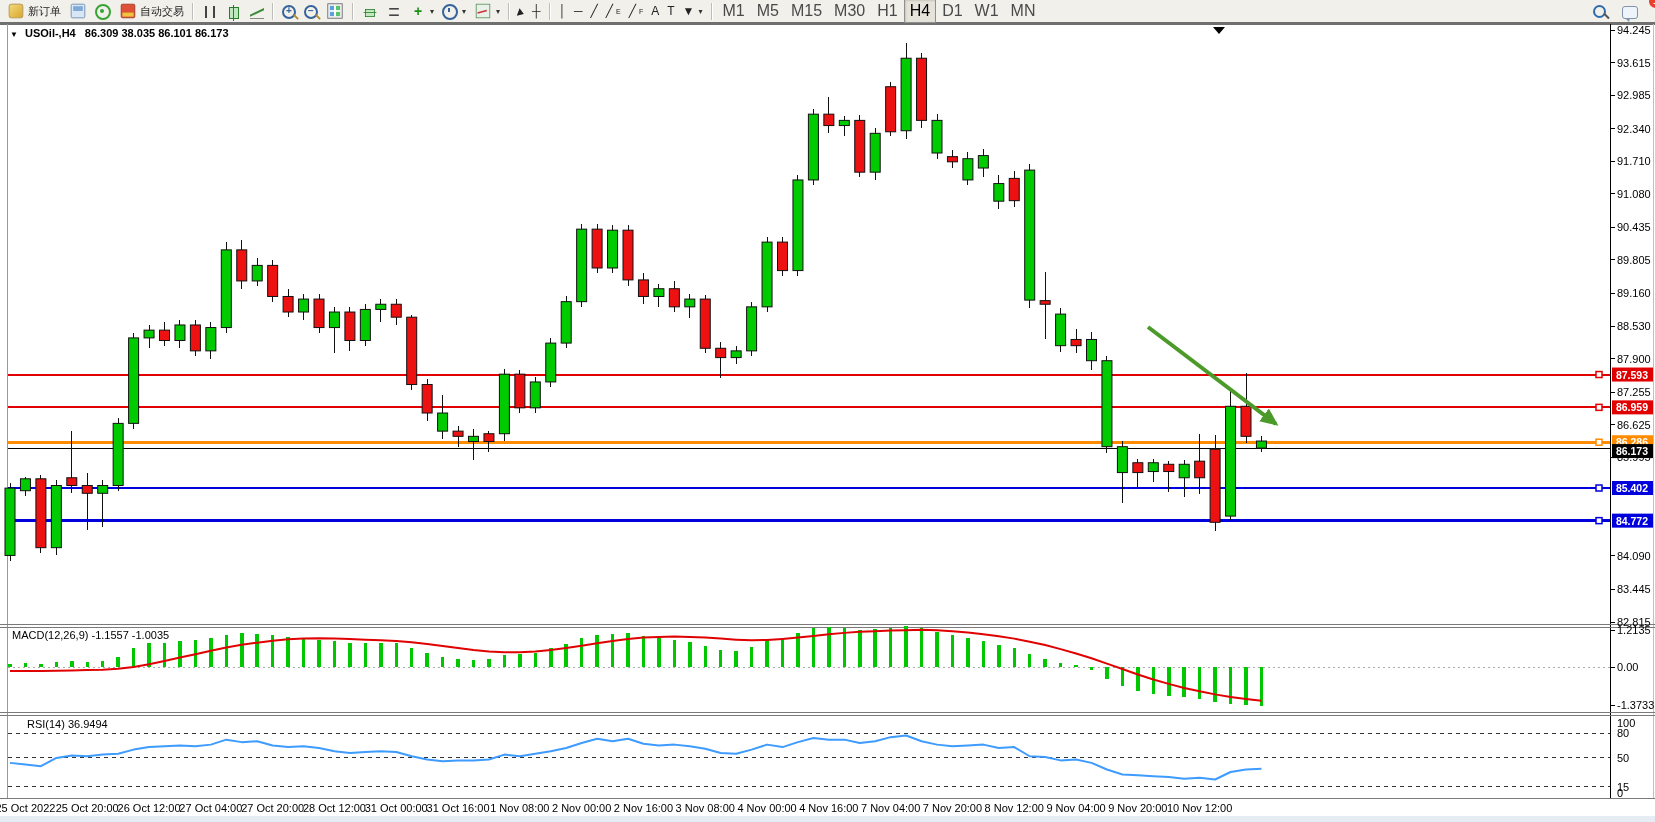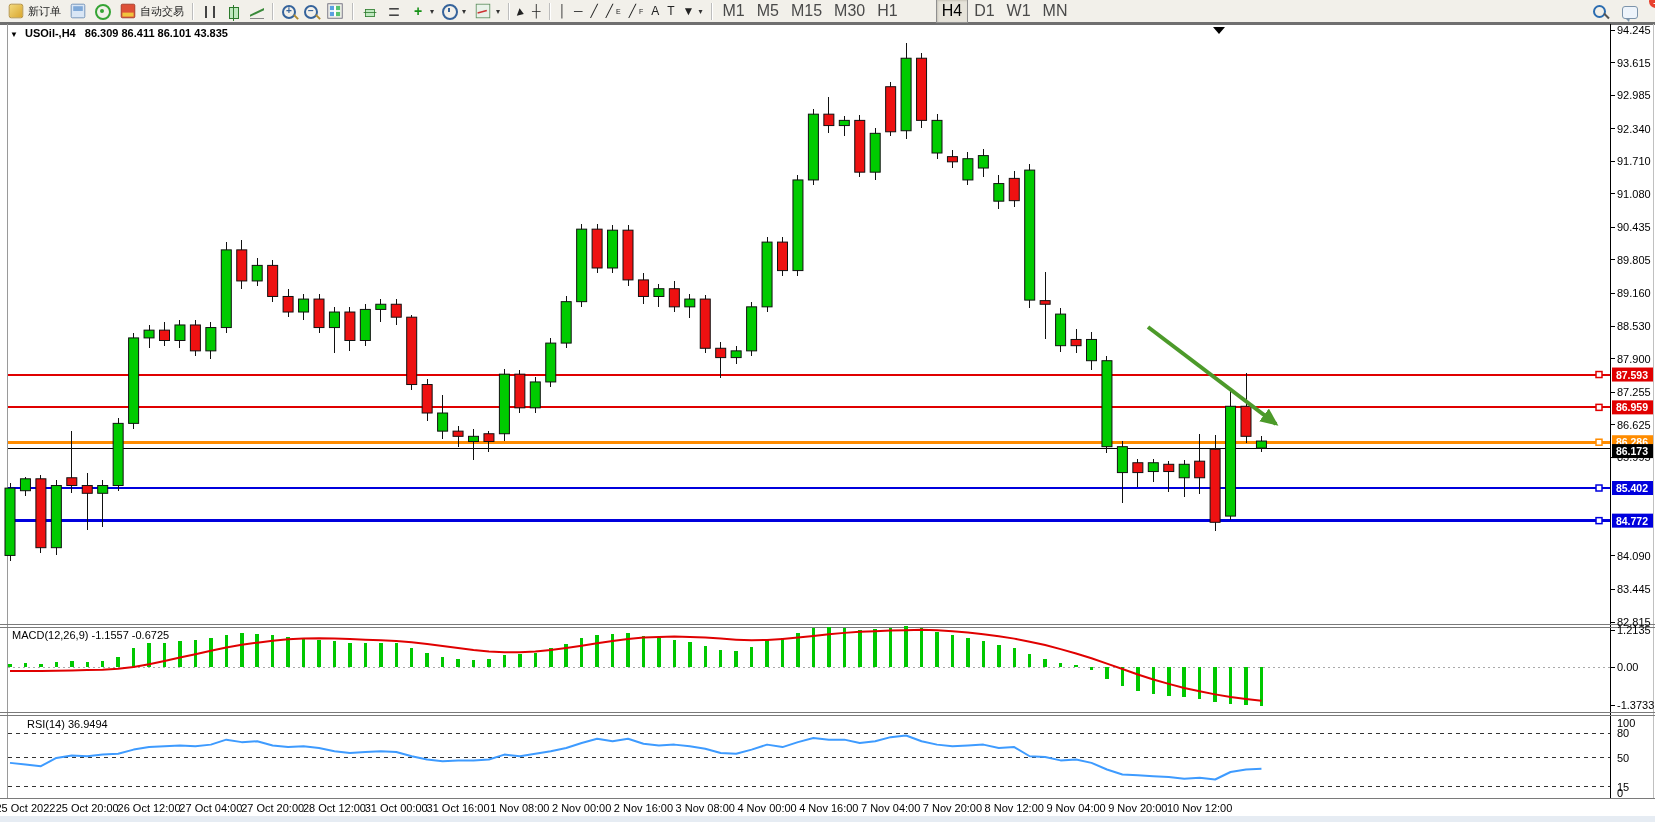--- a/index.html
+++ b/index.html
@@ -6,21 +6,21 @@
   body{width:1655px;height:822px;font-family:"Liberation Sans",sans-serif;background:#fff;overflow:hidden;position:relative;}
   #stage{position:relative;width:1356px;height:822px;padding-left:22px;}
 
   
   .toolbar{position:absolute;left:0;top:0;width:1655px;height:23px;background:#f2f0ea;border-bottom:1px solid #6f6f6f;
     display:flex;align-items:center;padding:0 3px;box-sizing:border-box;z-index:5;}
   .tb-btn{height:20px;display:inline-flex;align-items:center;justify-content:center;font-size:11px;color:#222;
     padding:0 3px;gap:3px;border:1px solid transparent;border-radius:2px;}
   .tb-sep{width:1px;height:17px;background:#bdbdbd;border-right:1px solid #fff;margin:0 4px;}
   .tf{font-size:16px;color:#4a4a4a;padding:2px 5px;border:1px solid transparent;}
-  .tf.active{border:1px solid #8f8f8f;background:#e6e3da;box-shadow:inset 1px 1px 2px #c9c5ba;color:#000;margin-left:32px;}
+  .tf.active{border:1px solid #8f8f8f;background:#e6e3da;box-shadow:inset 1px 1px 2px #c9c5ba;color:#000;}
   .caret{font-size:8px;color:#333;margin-left:1px;}
   .glyph{font-size:12px;color:#222;}
   .right-cluster{margin-left:auto;display:flex;align-items:center;gap:8px;padding-right:10px;}
 
   .ic{width:16px;height:16px;position:relative;display:inline-block;}
   .ic-neworder{background:linear-gradient(135deg,#f3d97c,#d9a62e);border:1px solid #a87f1d;border-radius:3px;transform:scale(.8);}
   .ic-pc{background:#d9e6f5;border:1px solid #5d82ad;border-radius:2px;transform:scale(.8);}
   .ic-pc::after{content:"";position:absolute;left:2px;top:2px;right:2px;height:6px;background:#7fa9d8;}
   .ic-signal{width:12px;height:12px;border:2px solid #35a435;border-radius:50%;margin-top:1px;}
   .ic-signal::after{content:"";position:absolute;left:3px;top:3px;width:4px;height:4px;background:#35a435;border-radius:50%;}
@@ -173,23 +173,23 @@
       <div class="tb-btn">
         <span class="ic ic-chat"></span>
         <span class="badge">1</span>
       </div>
     </div>
   </div>
 
   <div class="chart-title">
     <span class="tri">▼</span>
     <span>USOil-,H4</span>
-    <span style="margin-left:6px;">86.309 86.411 86.101 43.835</span>
+    <span style="margin-left:6px;">86.309 38.035 86.101 86.173</span>
   </div>
-  <div class="panel-label" style="left:12px;top:629px;">MACD(12,26,9) -1.1557 -0.6725</div>
+  <div class="panel-label" style="left:12px;top:629px;">MACD(12,26,9) -1.1557 -1.0035</div>
   <div class="panel-label" style="left:27px;top:718px;">RSI(14) 36.9494</div>
 
   <svg id="svg" width="1655" height="822">
       <defs>
         <marker id="ah" markerUnits="userSpaceOnUse" markerWidth="20" markerHeight="16" refX="15" refY="8" orient="auto">
           <polygon points="0,0 18,8 0,16" fill="#4c9a2a"></polygon>
         </marker>
       </defs>
       <g>
         <line x1="0" y1="24" x2="1655" y2="24" stroke="#6f6f6f" stroke-width="1.5" shape-rendering="crispEdges"></line>

